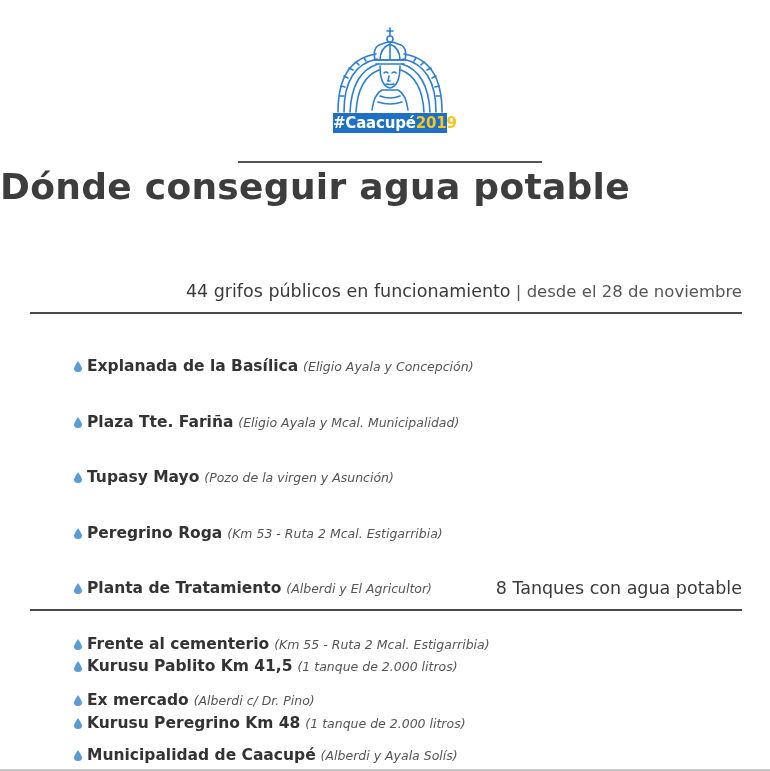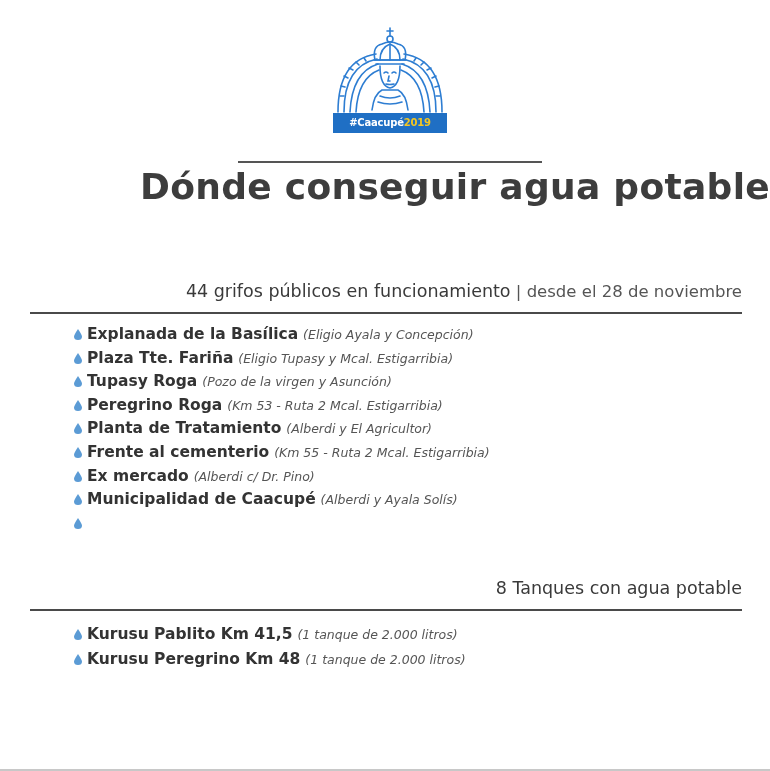--- a/index.html
+++ b/index.html
@@ -4,45 +4,45 @@
   <style>
     * { box-sizing: border-box; margin: 0; padding: 0; }
     html, body { width: 770px; height: 771px; background: #ffffff; overflow: hidden; }
     body { position: relative; font-family: "DejaVu Sans", sans-serif; color: #3a3a3a; }
 
     .logo { position: absolute; left: 330px; top: 26px; width: 120px; height: 110px; }
     .logo svg { display: block; }
     .logo-badge {
       position: absolute; left: 3px; top: 87px; width: 114px; height: 20px;
       background: #1f6fc4; color: #fff; font-family: "DejaVu Sans", sans-serif;
-      font-size: 10px; font-weight: bold; line-height: 20px; text-align: center; letter-spacing: -0.2px;
+      font-size: 15px; font-weight: bold; line-height: 20px; text-align: center; letter-spacing: -0.2px;
     }
     .logo-badge .yr { color: #f3c623; }
 
     .title-rule { position: absolute; left: 238px; top: 161px; width: 304px; height: 2px; background: #555; }
     .page-title {
-      position: absolute; left: 0; top: 166px; width: 770px; text-align: right;
+      position: absolute; left: 0; top: 166px; width: 770px; text-align: left;
       font-family: "DejaVu Sans", sans-serif; font-size: 36px; color: #3d3d3d; letter-spacing: 0.3px;
     }
 
     .section-head {
       position: absolute; left: 30px; width: 712px; text-align: right;
       font-size: 17.5px; color: #3a3a3a;
     }
     .section-head .sub { color: #555; font-size: 16.5px; }
     .section-head.one { top: 281px; }
     .section-head.two { top: 578px; }
     .rule { position: absolute; left: 30px; width: 712px; height: 2px; background: #4a4a4a; }
     .rule.one { top: 312px; }
     .rule.two { top: 609px; }
 
     .list { position: absolute; list-style: none; }
     .list.grifos { left: 74px; top: 323px; width: 680px; }
     .list.tanques { left: 74px; top: 622px; width: 650px; }
-    .list li { font-size: 15.5px; line-height: 22.6px; color: #333; white-space: nowrap; }
+    .list li { font-size: 15.5px; line-height: 22.6px; color: #333; white-space: nowrap; margin-top: 32px; }
     .list.tanques li { line-height: 24px; white-space: normal; }
     .list.tanques li.wrap { text-indent: 0; margin-left: -16px; padding-left: 16px; }
     .list li .name { font-weight: bold; }
     .list li .note { font-style: italic; font-size: 12.5px; color: #555; }
     .drop { display: inline-block; width: 8px; height: 11px; margin-right: 5px; vertical-align: -1px; }
     .drop svg { display: block; }
 
     .bottom-rule { position: absolute; left: 0; top: 769px; width: 770px; height: 2px; background: #c8c8c8; }
   </style>
 </head>
@@ -93,24 +93,24 @@
 
 <div class="section-head one"><span>44 grifos públicos en funcionamiento</span><span class="sub"> | </span><span class="sub">desde el 28 de noviembre</span></div>
 <div class="rule one"></div>
 
 <ul class="list grifos">
   <li><span class="drop"><svg width="8" height="11" viewBox="0 0 8 11">
           <path d="M4 0 Q8 6 8 7.5 A4 3.5 0 0 1 0 7.5 Q0 6 4 0 Z" fill="#5b9bd5"></path>
         </svg></span><span class="name">Explanada de la Basílica</span> <span class="note">(Eligio Ayala y Concepción)</span></li>
   <li><span class="drop"><svg width="8" height="11" viewBox="0 0 8 11">
           <path d="M4 0 Q8 6 8 7.5 A4 3.5 0 0 1 0 7.5 Q0 6 4 0 Z" fill="#5b9bd5"></path>
-        </svg></span><span class="name">Plaza Tte. Fariña</span> <span class="note">(Eligio Tupasy y Mcal. Estigarribia)</span></li>
+        </svg></span><span class="name">Plaza Tte. Fariña</span> <span class="note">(Eligio Ayala y Mcal. Municipalidad)</span></li>
   <li><span class="drop"><svg width="8" height="11" viewBox="0 0 8 11">
           <path d="M4 0 Q8 6 8 7.5 A4 3.5 0 0 1 0 7.5 Q0 6 4 0 Z" fill="#5b9bd5"></path>
-        </svg></span><span class="name">Tupasy Roga</span> <span class="note">(Pozo de la virgen y Asunción)</span></li>
+        </svg></span><span class="name">Tupasy Mayo</span> <span class="note">(Pozo de la virgen y Asunción)</span></li>
   <li><span class="drop"><svg width="8" height="11" viewBox="0 0 8 11">
           <path d="M4 0 Q8 6 8 7.5 A4 3.5 0 0 1 0 7.5 Q0 6 4 0 Z" fill="#5b9bd5"></path>
         </svg></span><span class="name">Peregrino Roga</span> <span class="note">(Km 53 - Ruta 2 Mcal. Estigarribia)</span></li>
   <li><span class="drop"><svg width="8" height="11" viewBox="0 0 8 11">
           <path d="M4 0 Q8 6 8 7.5 A4 3.5 0 0 1 0 7.5 Q0 6 4 0 Z" fill="#5b9bd5"></path>
         </svg></span><span class="name">Planta de Tratamiento</span> <span class="note">(Alberdi y El Agricultor)</span></li>
   <li><span class="drop"><svg width="8" height="11" viewBox="0 0 8 11">
           <path d="M4 0 Q8 6 8 7.5 A4 3.5 0 0 1 0 7.5 Q0 6 4 0 Z" fill="#5b9bd5"></path>
         </svg></span><span class="name">Frente al cementerio</span> <span class="note">(Km 55 - Ruta 2 Mcal. Estigarribia)</span></li>
   <li><span class="drop"><svg width="8" height="11" viewBox="0 0 8 11">

